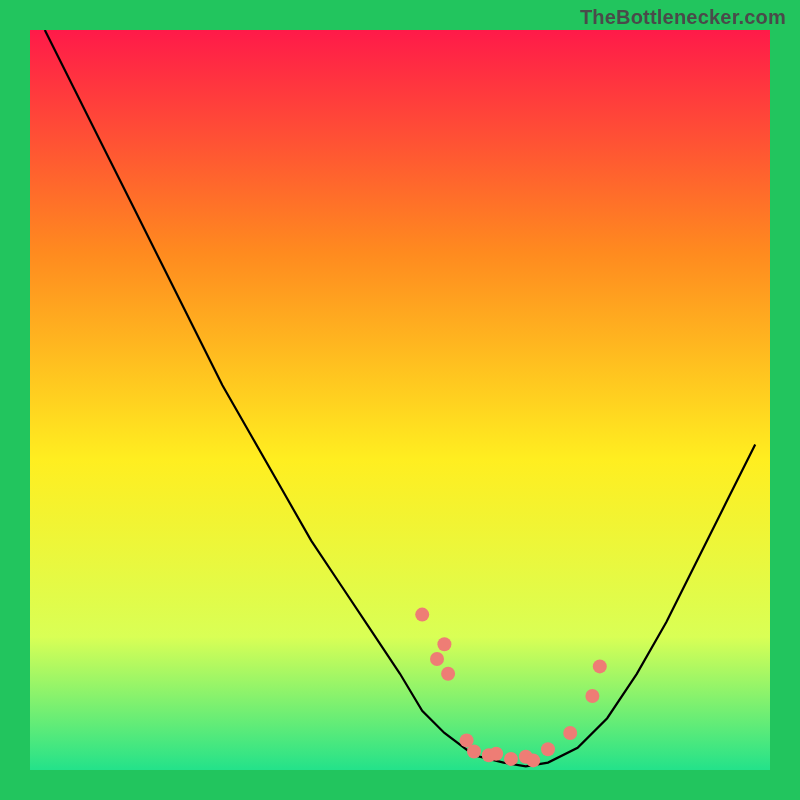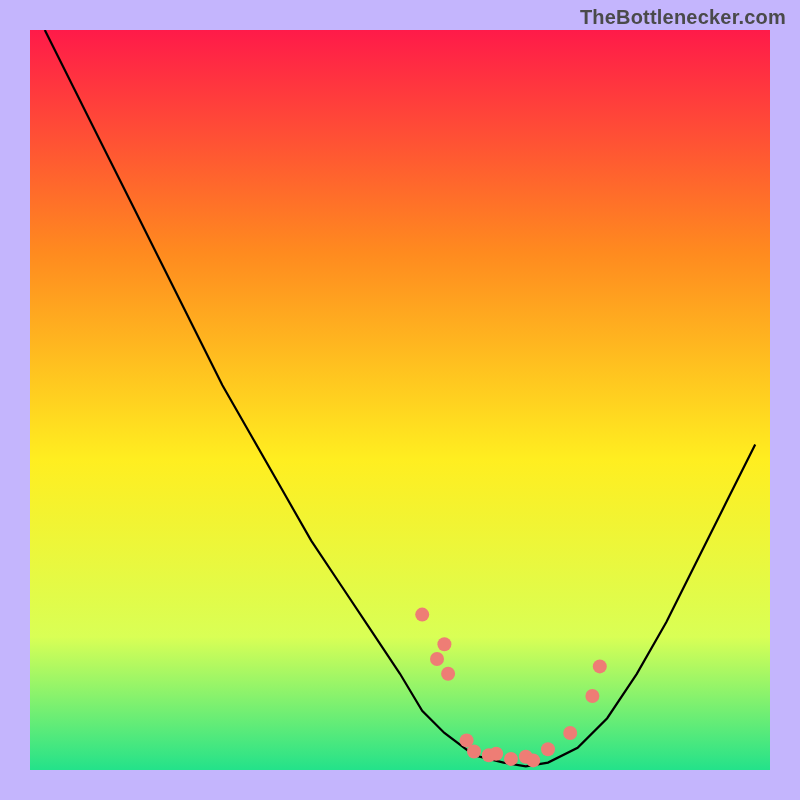--- a/index.html
+++ b/index.html
@@ -1,20 +1,20 @@
 <!DOCTYPE html>
 <html><head>
 <meta charset="utf-8">
 <style>
   * { margin: 0; padding: 0; box-sizing: border-box; }
   html, body { width: 800px; height: 800px; overflow: hidden; background: #000; }
   .frame {
     width: 800px;
     height: 800px;
-    background: #c4b5fd;
+    background: #22c55e;
     position: relative;
   }
   .watermark {
     position: absolute;
     top: 6px;
     right: 14px;
     font-family: Arial, Helvetica, sans-serif;
     font-size: 20px;
     font-weight: 600;
     color: #4a4a4a;

